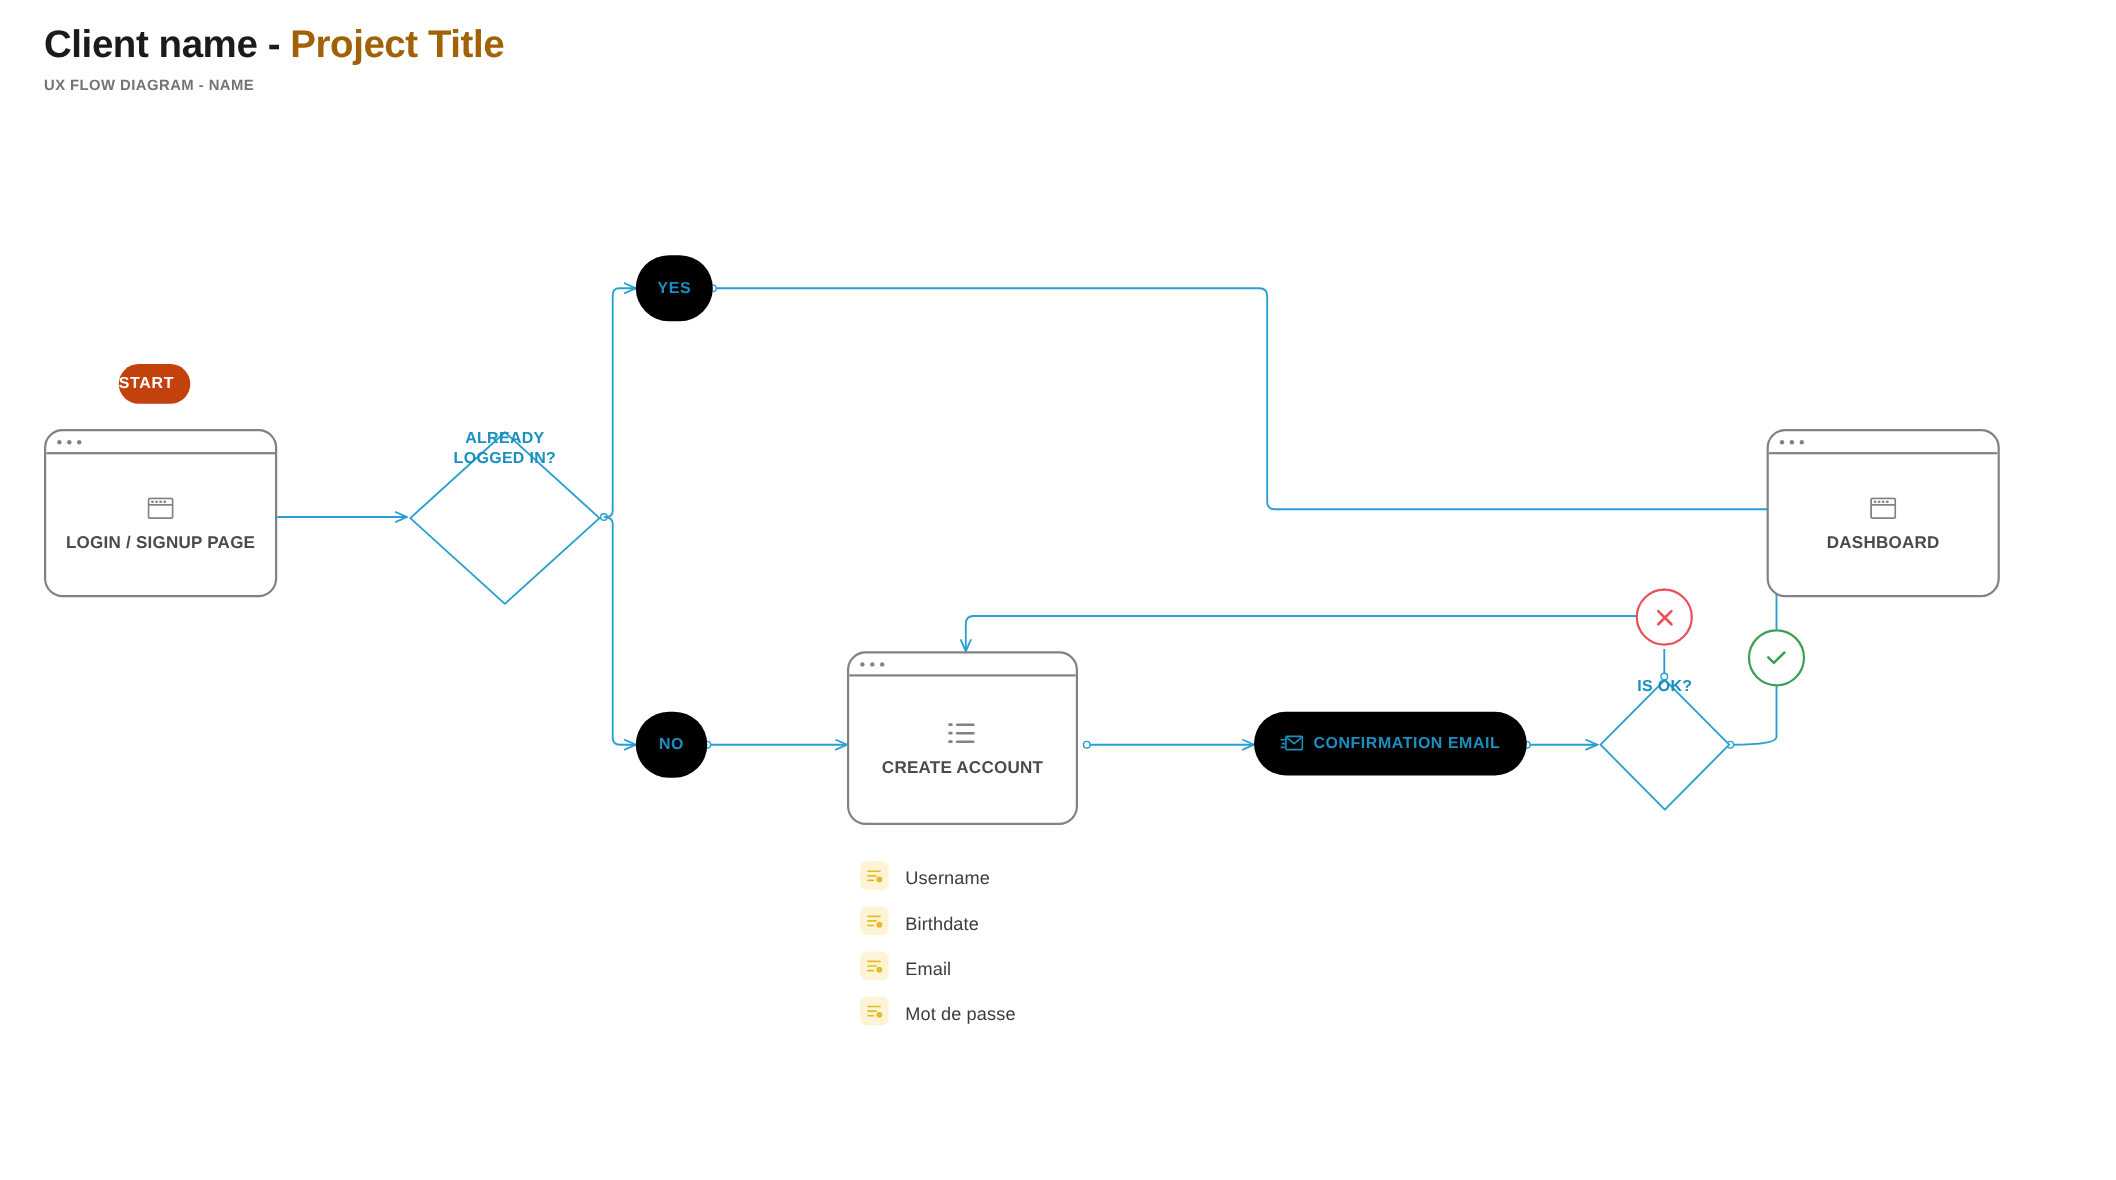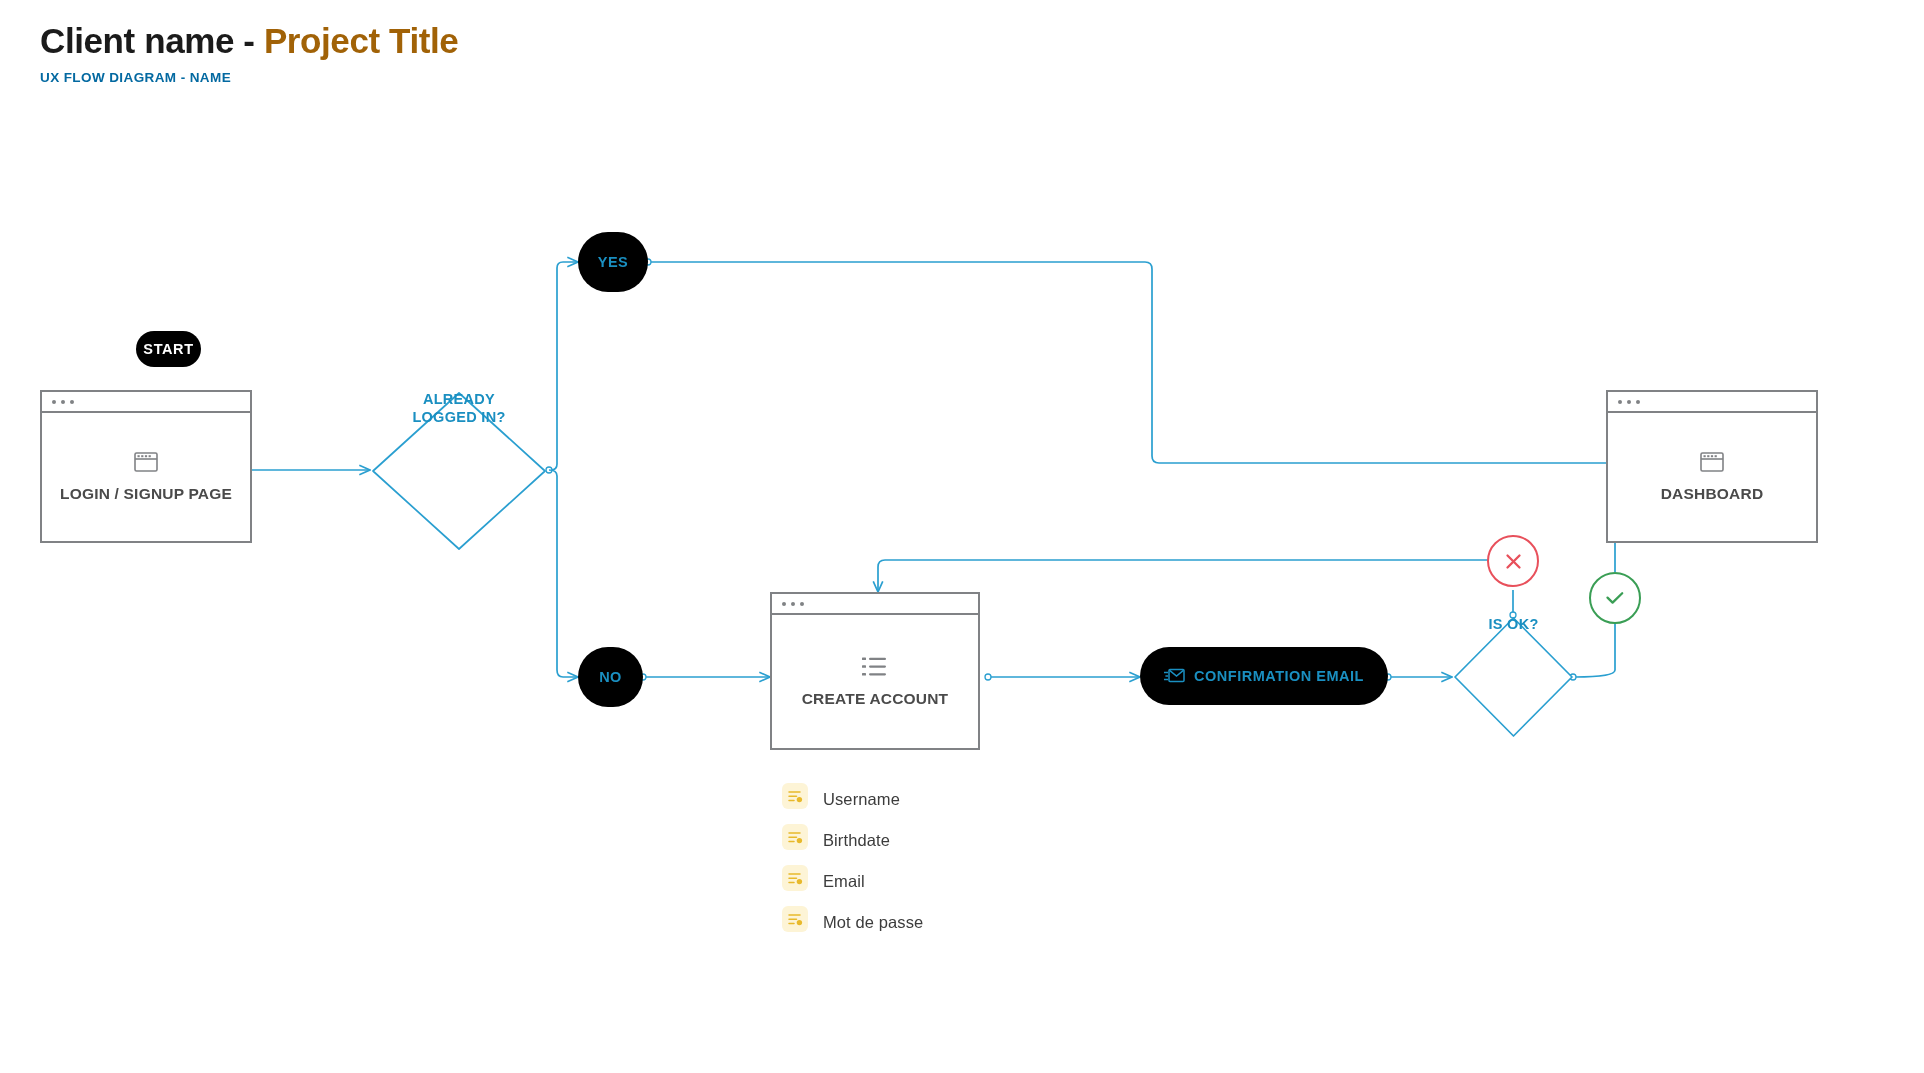--- a/index.html
+++ b/index.html
@@ -25,38 +25,38 @@
     color: #1b1b1b;
     line-height: 1.1;
     white-space: nowrap;
   }
   #page-title .accent { color: #a16207; }
   #page-subtitle {
     margin-top: 9px;
     font-size: 13.5px;
     font-weight: bold;
     letter-spacing: 0.4px;
-    color: #0369a1;
+    color: #737373;
   }
 
   
   #canvas {
     position: absolute;
     left: 0; top: 0;
     width: 1924px; height: 1073px;
   }
   #wires { position: absolute; left: 0; top: 0; width: 1924px; height: 1073px; }
 
   .node { position: absolute; box-sizing: border-box; }
 
   
   .window-card {
     background: #ffffff;
     border: 2px solid #808285;
-    border-radius: 0;
+    border-radius: 17px;
     overflow: hidden;
   }
   .window-bar {
     height: 19px;
     border-bottom: 2px solid #808285;
     display: flex;
     align-items: center;
     padding-left: 10px;
     gap: 5px;
   }
@@ -73,30 +73,28 @@
     font-size: 15.5px;
     font-weight: bold;
     letter-spacing: 0.2px;
     color: #4a4a4a;
     text-align: center;
   }
   .glyph { display: block; }
 
   
   .start-pill {
-    background: #000000;
+    background: #c2410c;
     color: #ffffff;
     border-radius: 18px;
     font-size: 14.5px;
     font-weight: bold;
     letter-spacing: 0.6px;
     display: flex;
     align-items: center;
-    justify-content: center;
-    margin-left: 28px;
   }
 
   
   .blue-pill {
     background: #000000;
     color: #1a8fc1;
     border-radius: 999px;
     font-size: 14.5px;
     font-weight: bold;
     letter-spacing: 0.5px;

